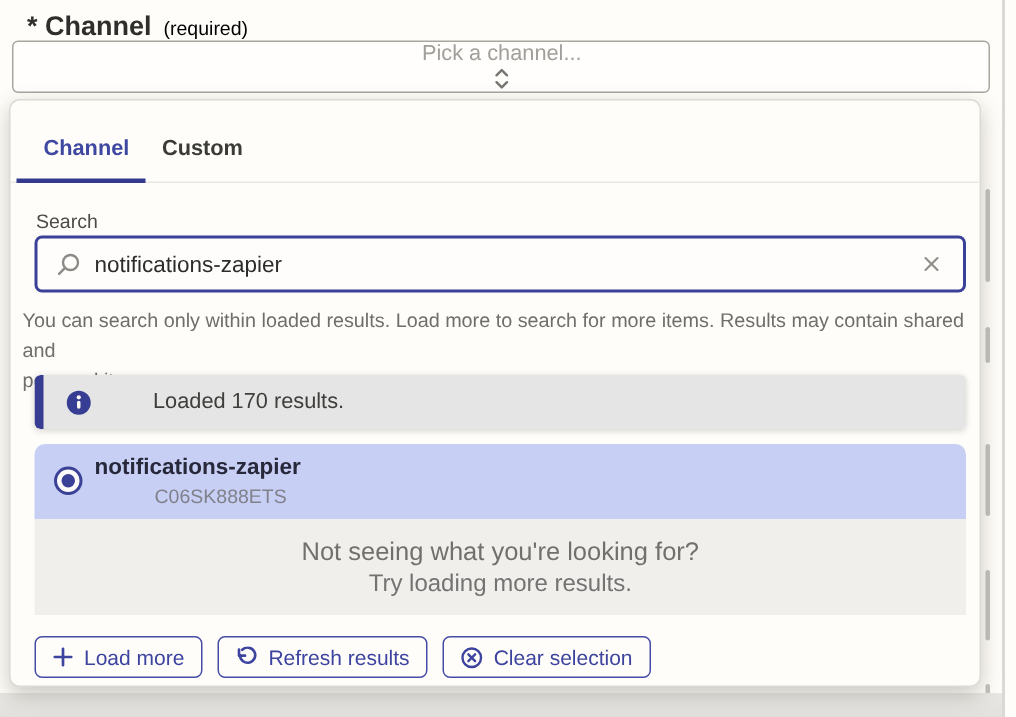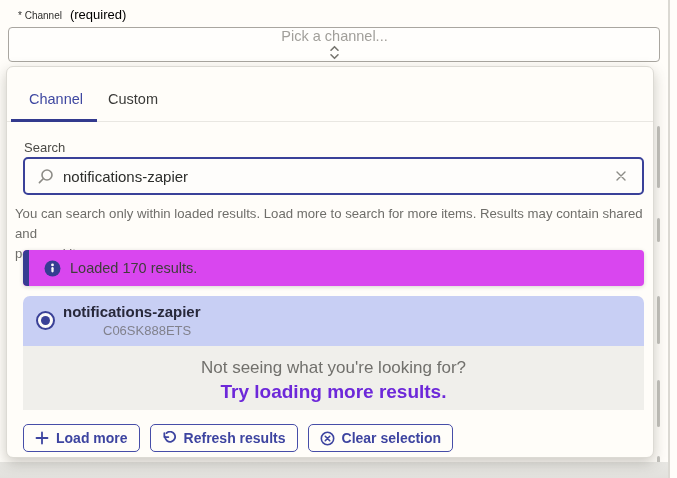--- a/index.html
+++ b/index.html
@@ -11,77 +11,77 @@
   }
 
   
   .container-border { position:absolute; left:668px; top:0; width:2px; height:478px; background:#dbd9d3; }
   .ghost-sliver { position:absolute; left:657px; width:3px; background:#c3c2bd; border-radius:2px; }
   .bottom-strip { position:absolute; left:0; top:462px; width:668px; height:16px;
     background:linear-gradient(#e8e7e3, #e2e1dd); }
 
   
   .field-label-row { position:absolute; left:18px; top:7px; display:flex; align-items:baseline; gap:8px; }
-  .field-label { font-size:10px; font-weight:400; color:#2e2e2c; }
+  .field-label { font-size:18px; font-weight:700; color:#2e2e2c; }
   .field-required { font-size:13px; color:#000000; }
 
   
   .select-box { position:absolute; left:8px; top:27px; width:652px; height:35px;
     background:#fffefc; border:1px solid #a9a6a0; border-radius:4px;
     display:flex; align-items:center; padding:0 12px 0 13px; cursor:pointer;flex-direction:column; }
   .select-placeholder { flex:1; font-size:14.5px; color:#a19f9a; }
   .select-chevrons { flex:0 0 auto; display:flex; }
 
   
   .panel { position:absolute; left:6px; top:66px; width:648px; height:392px;
     background:#fffdf9; border:1px solid #dcdad4; border-radius:7px;
     box-shadow:0 5px 14px rgba(70,64,54,0.28); }
 
-  .tab { position:absolute; top:24px; font-size:14.5px; font-weight:400; cursor:pointer; }
+  .tab { position:absolute; top:24px; font-size:14.5px; font-weight:700; cursor:pointer; }
   .tab-active { left:22px; color:#3f48a1; }
   .tab-inactive { left:101px; color:#3b3b39; }
   .tab-divider { position:absolute; left:0; top:54px; width:100%; height:1px; background:#e9e7e2; }
   .tab-underline { position:absolute; left:4px; top:52px; width:86px; height:3px; background:#333a8e; }
 
   .search-label { position:absolute; left:17px; top:73px; font-size:13px; color:#4c4b47; }
   .search-input-wrap { position:absolute; left:16px; top:90px; width:621px; height:38px;
     background:#fefdfb; border:2px solid #3a4199; border-radius:5px;
     display:flex; align-items:center; padding:0 12px; }
   .search-glass { flex:0 0 auto; margin-right:9px; display:flex; }
   .search-input { flex:1; border:none; outline:none; background:transparent;
     font-family:"Liberation Sans", sans-serif; font-size:15px; color:#2c2d2b; }
   .search-clear { flex:0 0 auto; display:flex; padding:3px; cursor:pointer; }
 
   .helper-text { position:absolute; left:8px; top:137px; width:632px;
     font-size:13.2px; line-height:20px; color:#6f6e6a; }
 
   .info-alert { position:absolute; left:16px; top:183px; width:621px; height:36px;
-    background:#d946ef; border-radius:4px; box-shadow:0 1px 4px rgba(0,0,0,0.16);
-    display:flex; align-items:center; overflow:hidden; }
+    background:#e5e5e5; border-radius:4px; box-shadow:0 1px 4px rgba(0,0,0,0.16);
+    display:flex; align-items:center; overflow:hidden;gap:32px; }
   .info-bar { position:absolute; left:0; top:0; width:6px; height:100%; background:#363d92; border-radius:4px 0 0 4px; }
   .info-icon { margin-left:21px; display:flex; }
   .info-text { margin-left:9px; font-size:14.5px; color:#3f3e3b; }
 
   .option-row { position:absolute; left:16px; top:229px; width:621px; height:50px;
     background:#c8cff4; border-radius:7px 7px 0 0; cursor:pointer; }
   .radio-outer { position:absolute; left:13px; top:15px; width:19px; height:19px;
     border:2px solid #3a4197; border-radius:50%; background:#fcfbf9; }
   .radio-dot { position:absolute; left:3px; top:3px; width:9px; height:9px; border-radius:50%; background:#3a4197; }
   .option-name { position:absolute; left:40px; top:7px; font-size:15px; font-weight:700; color:#27283a; }
   .option-id { position:absolute; left:40px; top:27px; font-size:13px; color:#81818c;margin-left:40px; }
 
   .hint-section { position:absolute; left:16px; top:279px; width:621px; height:64px;
     background:#f0efeb; text-align:center; }
   .hint-line1 { margin-top:12px; font-size:17px; color:#71706c; }
-  .hint-line2 { margin-top:3px; font-size:19px; font-weight:700; color:#6d28d9; }
+  .hint-line2 { margin-top:3px; font-size:16px; font-weight:400; color:#737373; }
 
   .actions-row { position:absolute; left:16px; top:357px; display:flex; gap:10px; }
   .action-btn { height:28px; display:flex; align-items:center; gap:7px; padding:0 11px;
     background:transparent; border:1.5px solid #464da8; border-radius:5px;
-    font-family:"Liberation Sans", sans-serif; font-size:14px; font-weight:700;
+    font-family:"Liberation Sans", sans-serif; font-size:14px; font-weight:400;
     color:#3d44a0; cursor:pointer; }
   .action-btn svg { display:block; }
 </style>
 </head>
 <body>
 
 <div id="screen">
 
   <div class="container-border"></div>
   <div class="ghost-sliver" style="top:126px;height:62px;"></div>

